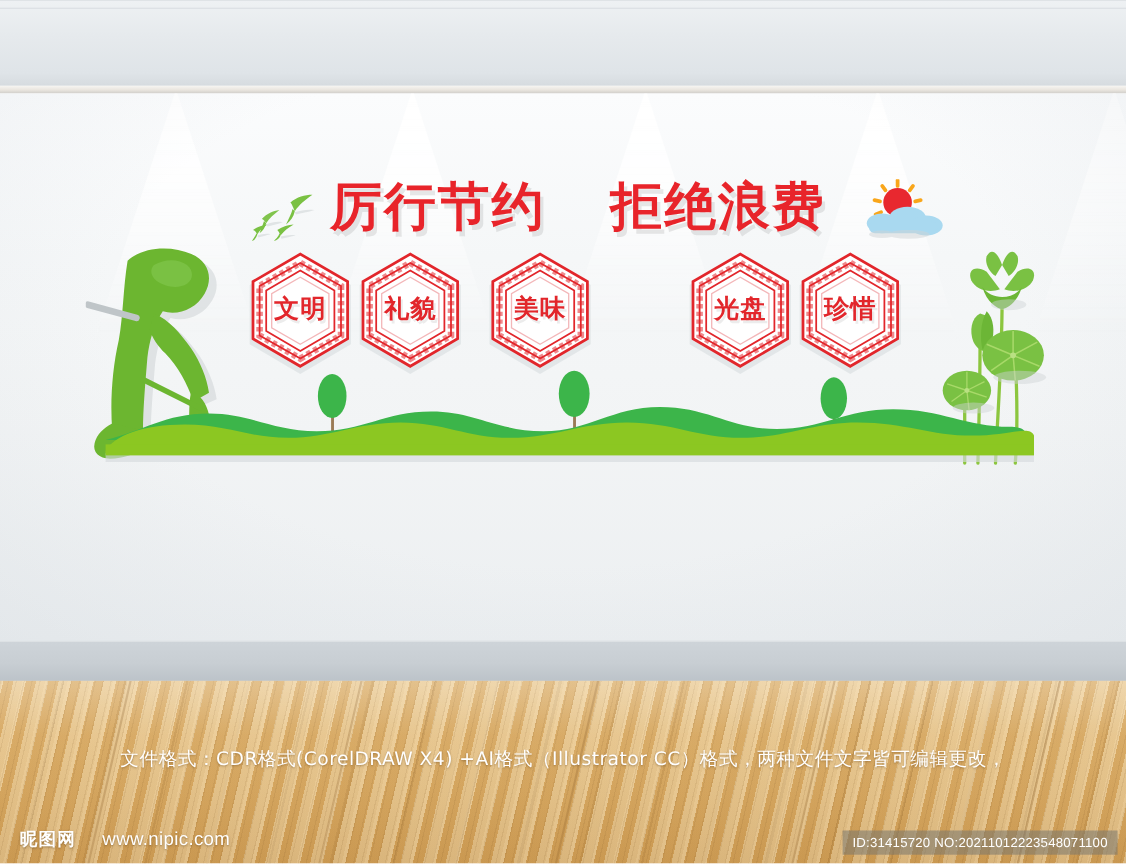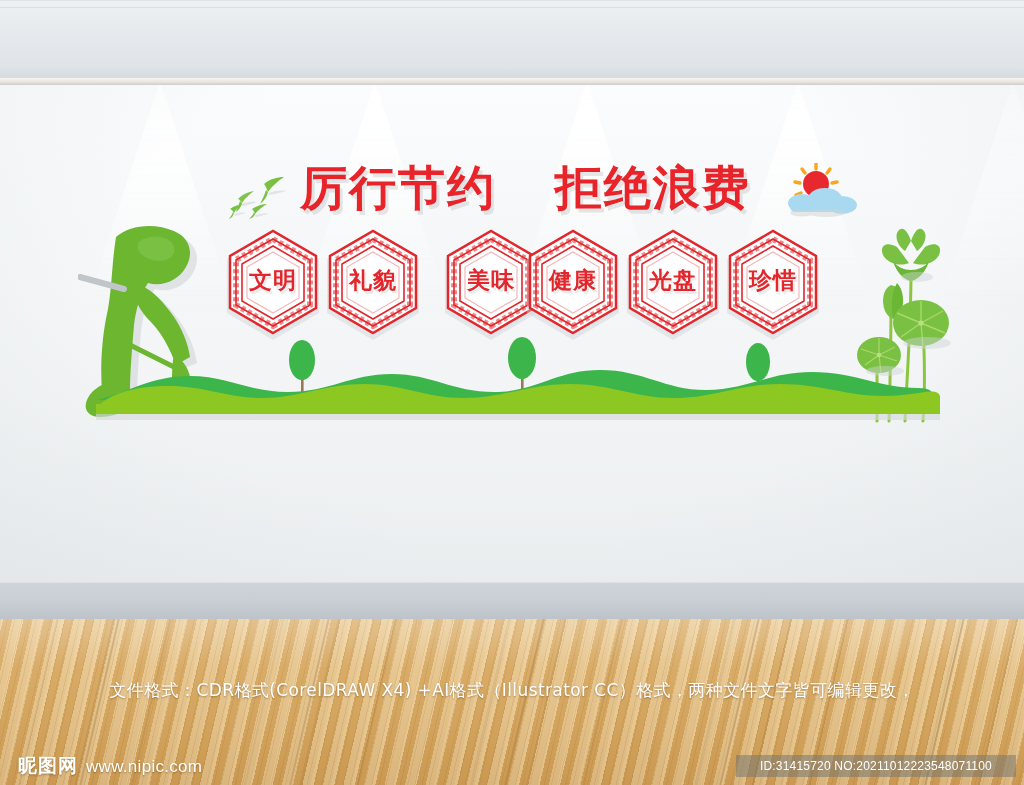--- a/index.html
+++ b/index.html
@@ -130,28 +130,28 @@
     font-size: 17px; line-height: 31px; letter-spacing: 0.4px;
     text-shadow: 0 1px 2px rgba(90,60,20,0.45);
     font-family: "DejaVu Sans", "Liberation Sans", sans-serif;
     margin-top: 12px;
   }
   .watermark {
     position: absolute; left: 18px; top: 753px;
     display: flex; align-items: baseline; gap: 8px;
     color: #ffffff; text-shadow: 0 1px 2px rgba(90,60,20,0.5);
   }
-  .wm-logo { font-size: 19px; font-weight: 700; letter-spacing: 1px;
+  .wm-logo { font-size: 16px; font-weight: 700; letter-spacing: 1px;
              font-family: "DejaVu Sans","Liberation Sans",sans-serif; }
-  .wm-url  { font-size: 17px; letter-spacing: 0.3px; }
+  .wm-url  { font-size: 17px; letter-spacing: 0.3px; margin-left: 16px; }
   .idbadge {
     position: absolute; right: 8px; top: 755px;
     background: rgba(120,118,110,0.55);
     color: #ffffff; font-size: 12px; letter-spacing: 0.2px;
-    padding: 4px 24px;
+    padding: 4px 9px;
     font-family: "Liberation Sans", sans-serif;
   }
 </style>
 </head>
 <body>
 
 <div id="stage">
 
   <div class="ceiling">
     <div class="ceiling-seam"></div>
@@ -328,32 +328,20 @@
           <polygon points="51,115 97,88 97,34 51,7 5,34 5,88" fill="#cfd4d6" opacity="0.45"></polygon>
           <polygon points="51,108 94,83 94,31 51,6 8,31 8,83" fill="#ffffff"></polygon>
           <polygon points="51,108 94,83 94,31 51,6 8,31 8,83" fill="none" stroke="#e2262b" stroke-width="2.5"></polygon>
           <polygon points="51,101 88,80 88,35 51,14 14,35 14,80" fill="none" stroke="#ef8a8d" stroke-width="6" stroke-dasharray="4 3"></polygon>
           <polygon points="51,101 88,80 88,35 51,14 14,35 14,80" fill="none" stroke="#e2262b" stroke-width="1.6"></polygon>
           <polygon points="51,94 82,76 82,39 51,21 20,39 20,76" fill="none" stroke="#e2262b" stroke-width="1.6"></polygon>
           <polygon points="51,88 77,73 77,42 51,27 25,42 25,73" fill="#ffffff" stroke="#f3b7b9" stroke-width="1.2"></polygon>
         </svg>
         <div class="hex-label">美味</div>
       </div>
-      <div class="hex" style="left:522px">
-        <svg width="102" height="110" viewBox="0 0 102 110">
-          <polygon points="51,115 97,88 97,34 51,7 5,34 5,88" fill="#cfd4d6" opacity="0.45"></polygon>
-          <polygon points="51,108 94,83 94,31 51,6 8,31 8,83" fill="#ffffff"></polygon>
-          <polygon points="51,108 94,83 94,31 51,6 8,31 8,83" fill="none" stroke="#e2262b" stroke-width="2.5"></polygon>
-          <polygon points="51,101 88,80 88,35 51,14 14,35 14,80" fill="none" stroke="#ef8a8d" stroke-width="6" stroke-dasharray="4 3"></polygon>
-          <polygon points="51,101 88,80 88,35 51,14 14,35 14,80" fill="none" stroke="#e2262b" stroke-width="1.6"></polygon>
-          <polygon points="51,94 82,76 82,39 51,21 20,39 20,76" fill="none" stroke="#e2262b" stroke-width="1.6"></polygon>
-          <polygon points="51,88 77,73 77,42 51,27 25,42 25,73" fill="#ffffff" stroke="#f3b7b9" stroke-width="1.2"></polygon>
-        </svg>
-        <div class="hex-label">健康</div>
-      </div>
       <div class="hex" style="left:622px">
         <svg width="102" height="110" viewBox="0 0 102 110">
           <polygon points="51,115 97,88 97,34 51,7 5,34 5,88" fill="#cfd4d6" opacity="0.45"></polygon>
           <polygon points="51,108 94,83 94,31 51,6 8,31 8,83" fill="#ffffff"></polygon>
           <polygon points="51,108 94,83 94,31 51,6 8,31 8,83" fill="none" stroke="#e2262b" stroke-width="2.5"></polygon>
           <polygon points="51,101 88,80 88,35 51,14 14,35 14,80" fill="none" stroke="#ef8a8d" stroke-width="6" stroke-dasharray="4 3"></polygon>
           <polygon points="51,101 88,80 88,35 51,14 14,35 14,80" fill="none" stroke="#e2262b" stroke-width="1.6"></polygon>
           <polygon points="51,94 82,76 82,39 51,21 20,39 20,76" fill="none" stroke="#e2262b" stroke-width="1.6"></polygon>
           <polygon points="51,88 77,73 77,42 51,27 25,42 25,73" fill="#ffffff" stroke="#f3b7b9" stroke-width="1.2"></polygon>
         </svg>

